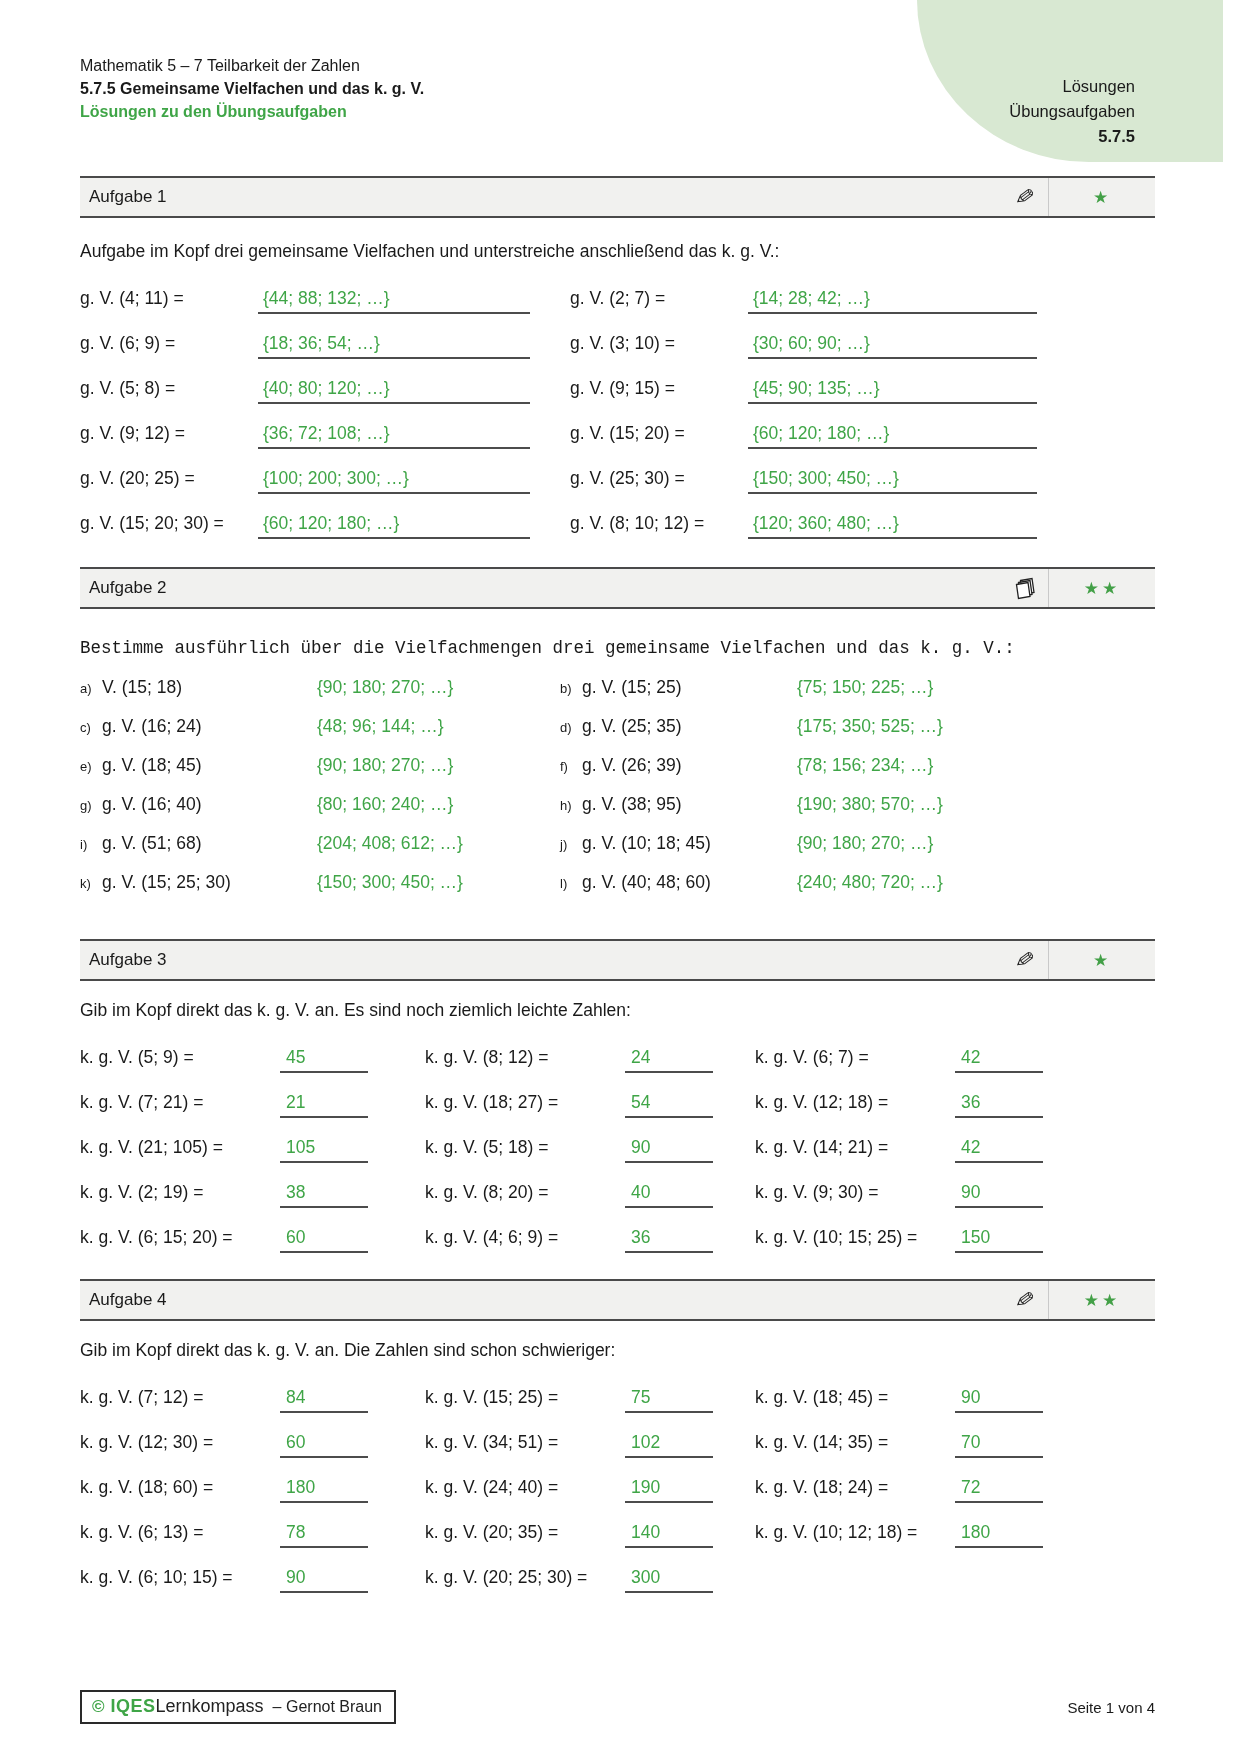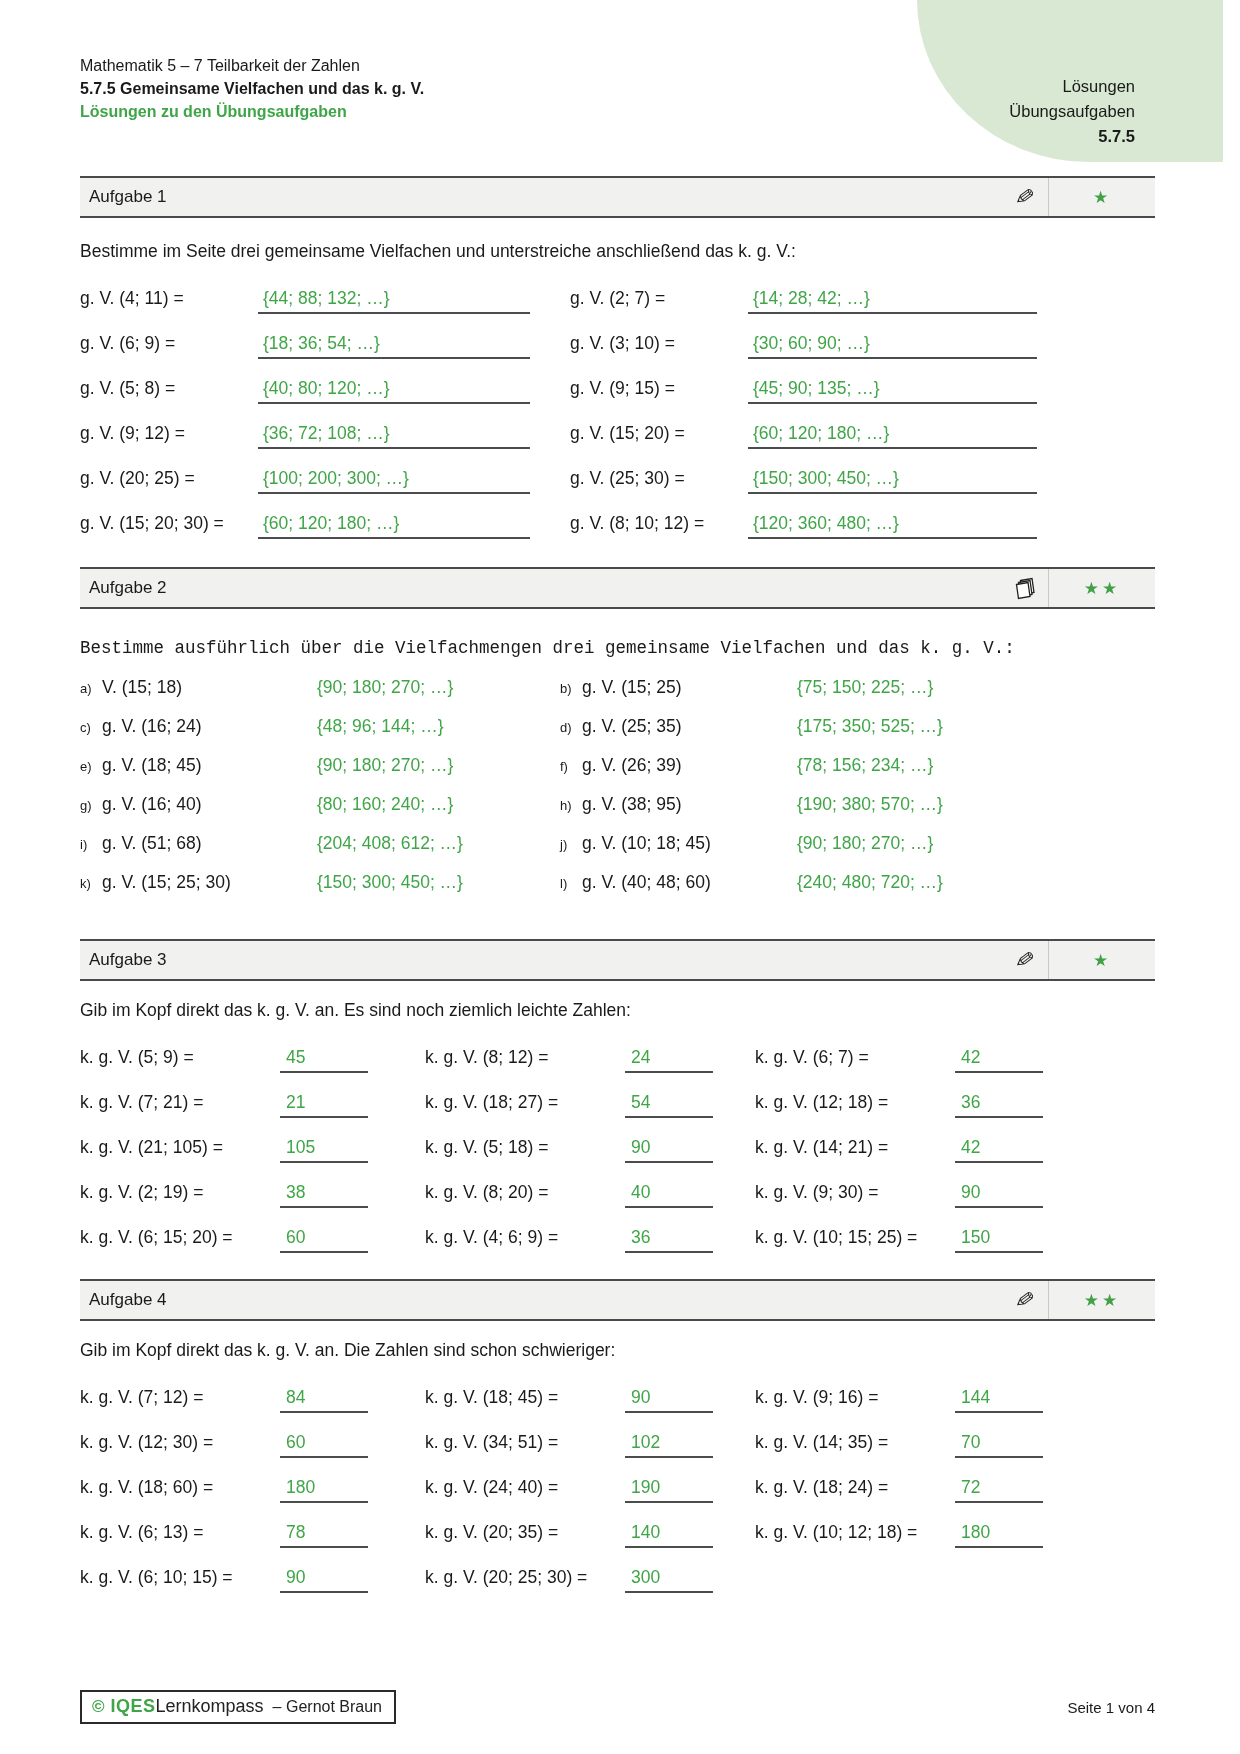--- a/index.html
+++ b/index.html
@@ -101,21 +101,21 @@
   </div>
 
   <section>
     <div class="bar" style="margin-top:50px;">
       <span class="bar-title">Aufgabe 1</span>
       <span class="bar-icon"><span class="glyph-flip">✎</span></span>
       <span class="bar-starzone">
           <span class="stars">★</span>
         </span>
     </div>
-    <p class="instr mt-i1">Bestimme im Seite drei gemeinsame Vielfachen und unterstreiche anschließend das k. g. V.:</p>
+    <p class="instr mt-i1">Aufgabe im Kopf drei gemeinsame Vielfachen und unterstreiche anschließend das k. g. V.:</p>
     <div class="grid grid-a1">
         <div class="cell">
           <span class="plabel">g. V. (4; 11) =</span>
           <span class="ublank">{44; 88; 132; …}</span>
         </div>
         <div class="cell">
           <span class="plabel">g. V. (2; 7) =</span>
           <span class="ublank">{14; 28; 42; …}</span>
         </div>
         <div class="cell">
@@ -321,26 +321,26 @@
           <span class="stars">★★</span>
         </span>
     </div>
     <p class="instr mt-i4">Gib im Kopf direkt das k. g. V. an. Die Zahlen sind schon schwieriger:</p>
     <div class="grid grid-a3">
         <div class="cell">
           <span class="plabel3">k. g. V. (7; 12) =</span>
           <span class="ublank3">84</span>
         </div>
         <div class="cell">
+          <span class="plabel3">k. g. V. (15; 25) =</span>
+          <span class="ublank3">75</span>
+        </div>
+        <div class="cell">
           <span class="plabel3">k. g. V. (18; 45) =</span>
           <span class="ublank3">90</span>
-        </div>
-        <div class="cell">
-          <span class="plabel3">k. g. V. (9; 16) =</span>
-          <span class="ublank3">144</span>
         </div>
         <div class="cell">
           <span class="plabel3">k. g. V. (12; 30) =</span>
           <span class="ublank3">60</span>
         </div>
         <div class="cell">
           <span class="plabel3">k. g. V. (34; 51) =</span>
           <span class="ublank3">102</span>
         </div>
         <div class="cell">

